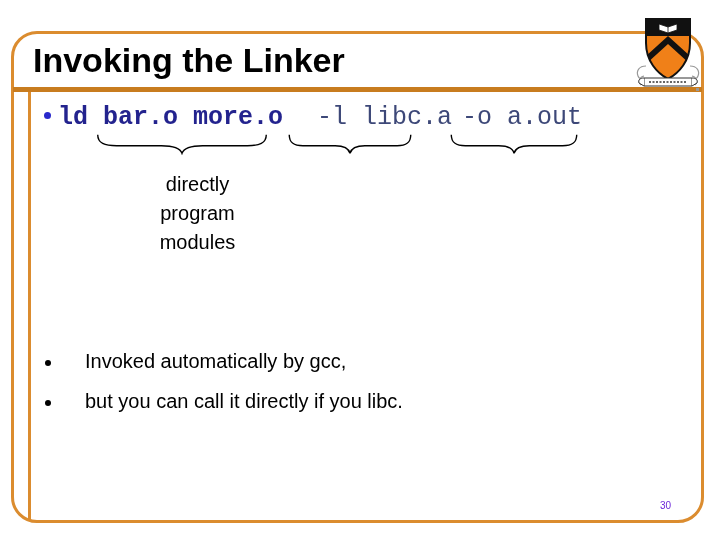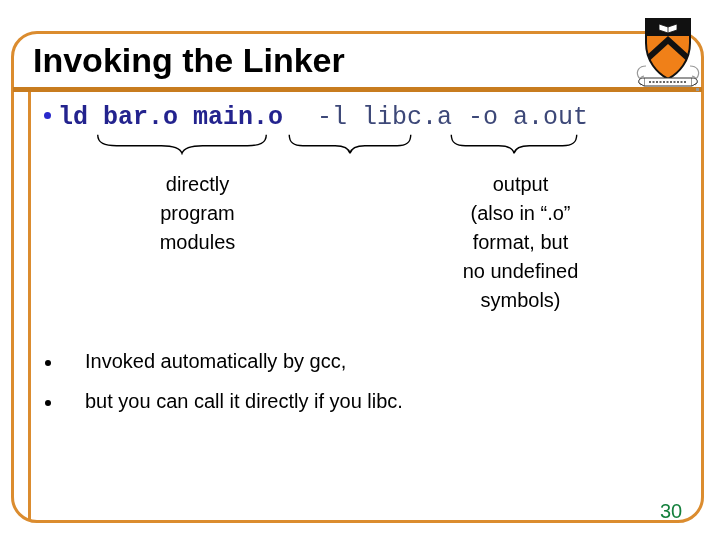--- a/index.html
+++ b/index.html
@@ -12,38 +12,38 @@
   .title{position:absolute;left:33px;top:38px;margin:0;font-size:34px;line-height:44px;
          font-weight:bold;letter-spacing:0px;}
   .logo{position:absolute;left:632px;top:16px;width:72px;height:78px;z-index:3;}
   .command-row{position:absolute;left:58px;top:103px;white-space:nowrap;
                font-family:"Liberation Mono","DejaVu Sans Mono",monospace;font-size:25px;line-height:29px;}
   .cmd-bullet{position:absolute;left:44px;top:112px;width:7px;height:7px;border-radius:50%;
               background:#2929CC;}
   .seg-bold{font-weight:bold;color:#23238E;}
   .seg-reg{color:#3D4878;}
   .seg-2{margin-left:34px;}
-  .seg-3{margin-left:16px;}
+  .seg-3{margin-left:10px;}
   .brace{position:absolute;top:133px;height:22px;}
   .brace path{stroke:#000;fill:none;stroke-width:1.4;vector-effect:non-scaling-stroke;}
   .b1{left:96px;width:172px;}
   .b2{left:288px;width:124px;}
   .b3{left:450px;width:128px;}
   .anno{position:absolute;top:170px;font-size:20px;line-height:29px;text-align:center;
         white-space:pre-line;}
   .a1{left:120px;width:155px;}
   .a2{left:300px;width:150px;}
   .a3{left:433px;width:175px;}
   .bullet-row{position:absolute;left:62px;font-size:20px;line-height:24px;margin-left:23px;}
   .br1{top:349px;}
   .br2{top:389px;}
   .dot{position:absolute;left:45px;width:6px;height:6px;border-radius:50%;background:#000;}
   .d1{top:360px;}
   .d2{top:400px;}
-  .page-number{position:absolute;left:660px;top:500px;font-size:20px;color:#15803d;text-align:right;}
+  .page-number{position:absolute;left:660px;top:500px;font-size:10px;color:#6d28d9;text-align:right;}
 </style>
 </head>
 <body>
 
 <div class="slide">
 
   <div class="outer-frame"></div>
   <div class="separator"></div>
   <div class="inner-left-line"></div>
 
@@ -73,40 +73,35 @@
         <path d="M12,62 H60 V70 H12 Z" fill="#fff" stroke="#333" stroke-width="1"></path>
         <path d="M12,62 c-4,0 -6,2 -5,5 l5,3" fill="#fff" stroke="#333" stroke-width="1"></path>
         <path d="M60,62 c4,0 6,2 5,5 l-5,3" fill="#fff" stroke="#333" stroke-width="1"></path>
         <line x1="17" y1="66" x2="55" y2="66" stroke="#333" stroke-width="1.6" stroke-dasharray="2,1.5"></line>
       </g>
       <rect x="64" y="72" width="3" height="3" fill="#999"></rect>
     </svg>
   </div>
 
   <span class="cmd-bullet"></span>
-  <div class="command-row"><span class="seg-bold">ld bar.o main.o</span><span class="seg-reg seg-2">-l libc.a</span><span class="seg-reg seg-3">-o a.out</span></div>
+  <div class="command-row"><span class="seg-bold">ld bar.o more.o</span><span class="seg-reg seg-2">-l libc.a</span><span class="seg-reg seg-3">-o a.out</span></div>
 
   <svg class="brace b1" viewBox="0 0 200 26" preserveAspectRatio="none">
     <path d="M2,2 C2,12 10,15 24,15 L76,15 C90,15 98,18 100,24 C102,18 110,15 124,15 L176,15 C190,15 198,12 198,2"></path>
   </svg>
   <svg class="brace b2" viewBox="0 0 200 26" preserveAspectRatio="none">
     <path d="M2,2 C2,12 10,15 24,15 L76,15 C90,15 98,18 100,24 C102,18 110,15 124,15 L176,15 C190,15 198,12 198,2"></path>
   </svg>
   <svg class="brace b3" viewBox="0 0 200 26" preserveAspectRatio="none">
     <path d="M2,2 C2,12 10,15 24,15 L76,15 C90,15 98,18 100,24 C102,18 110,15 124,15 L176,15 C190,15 198,12 198,2"></path>
   </svg>
 
   <div class="anno a1">directly
 program
 modules</div>
-  <div class="anno a3">output
-(also in “.o”
-format, but
-no undefined
-symbols)</div>
 
   <span class="dot d1"></span>
   <div class="bullet-row br1">Invoked automatically by gcc,</div>
   <span class="dot d2"></span>
   <div class="bullet-row br2">but you can call it directly if you libc.</div>
 
   <div class="page-number">30</div>
 
 </div>
 

